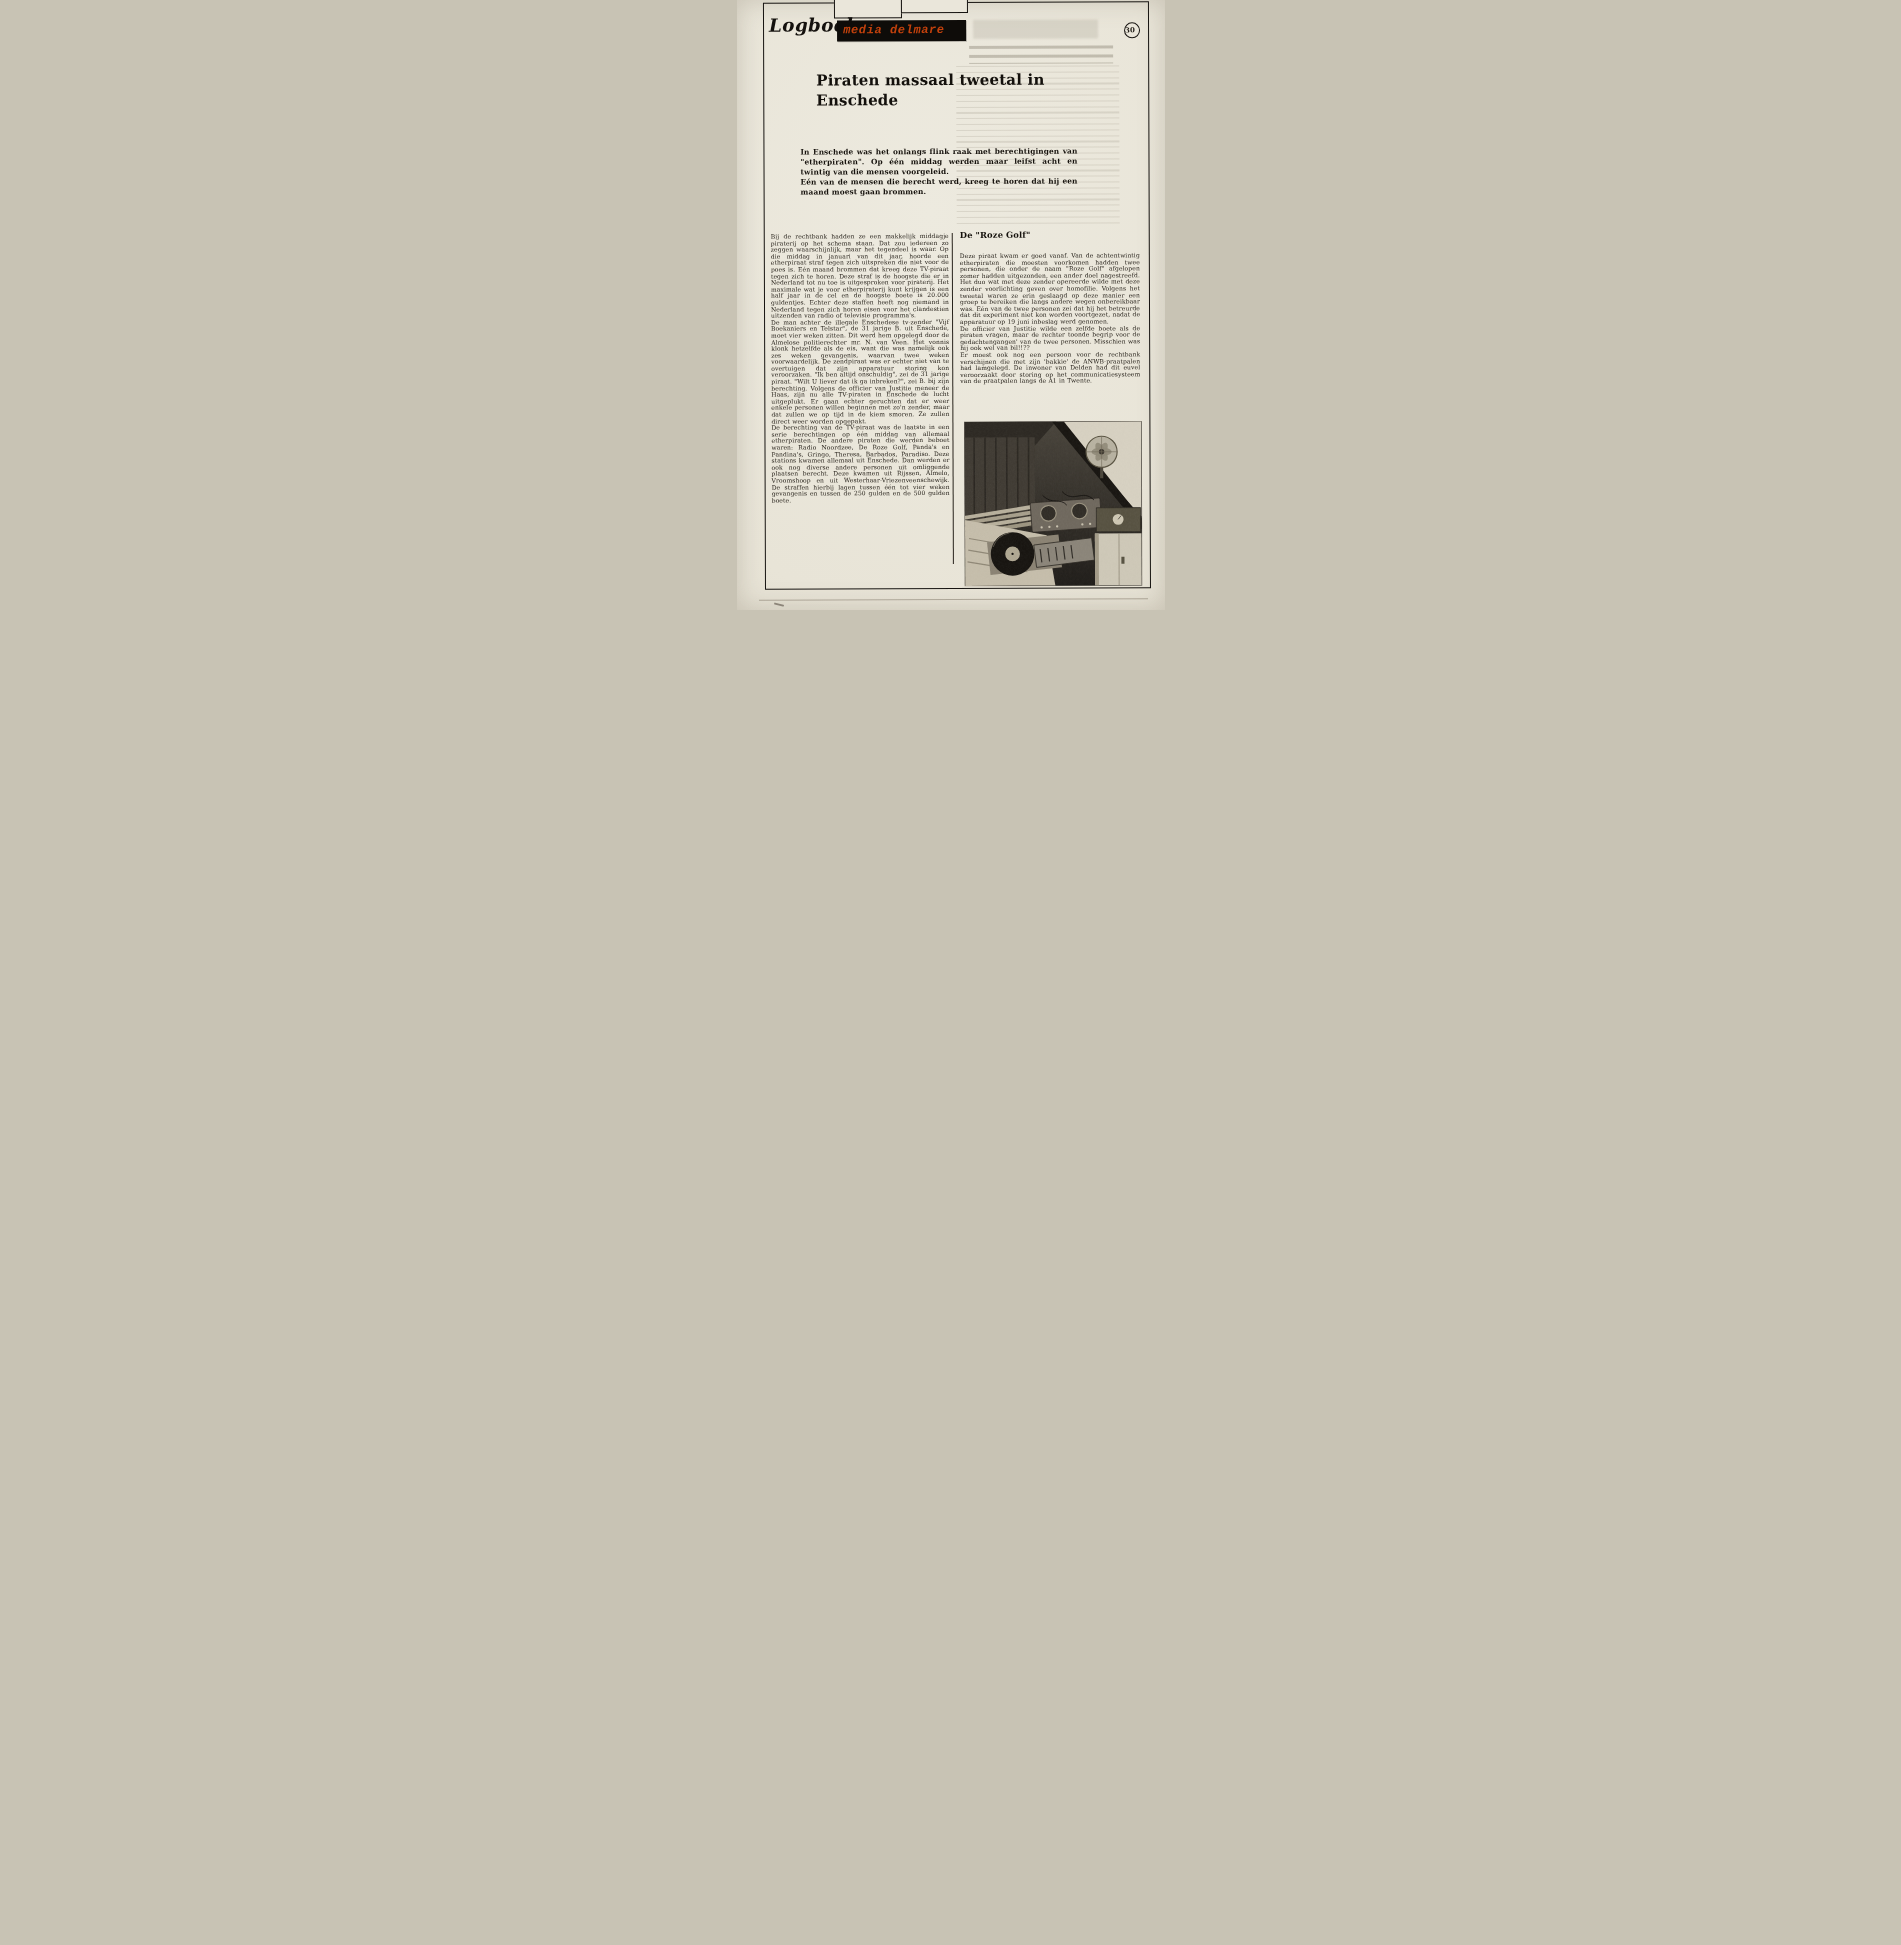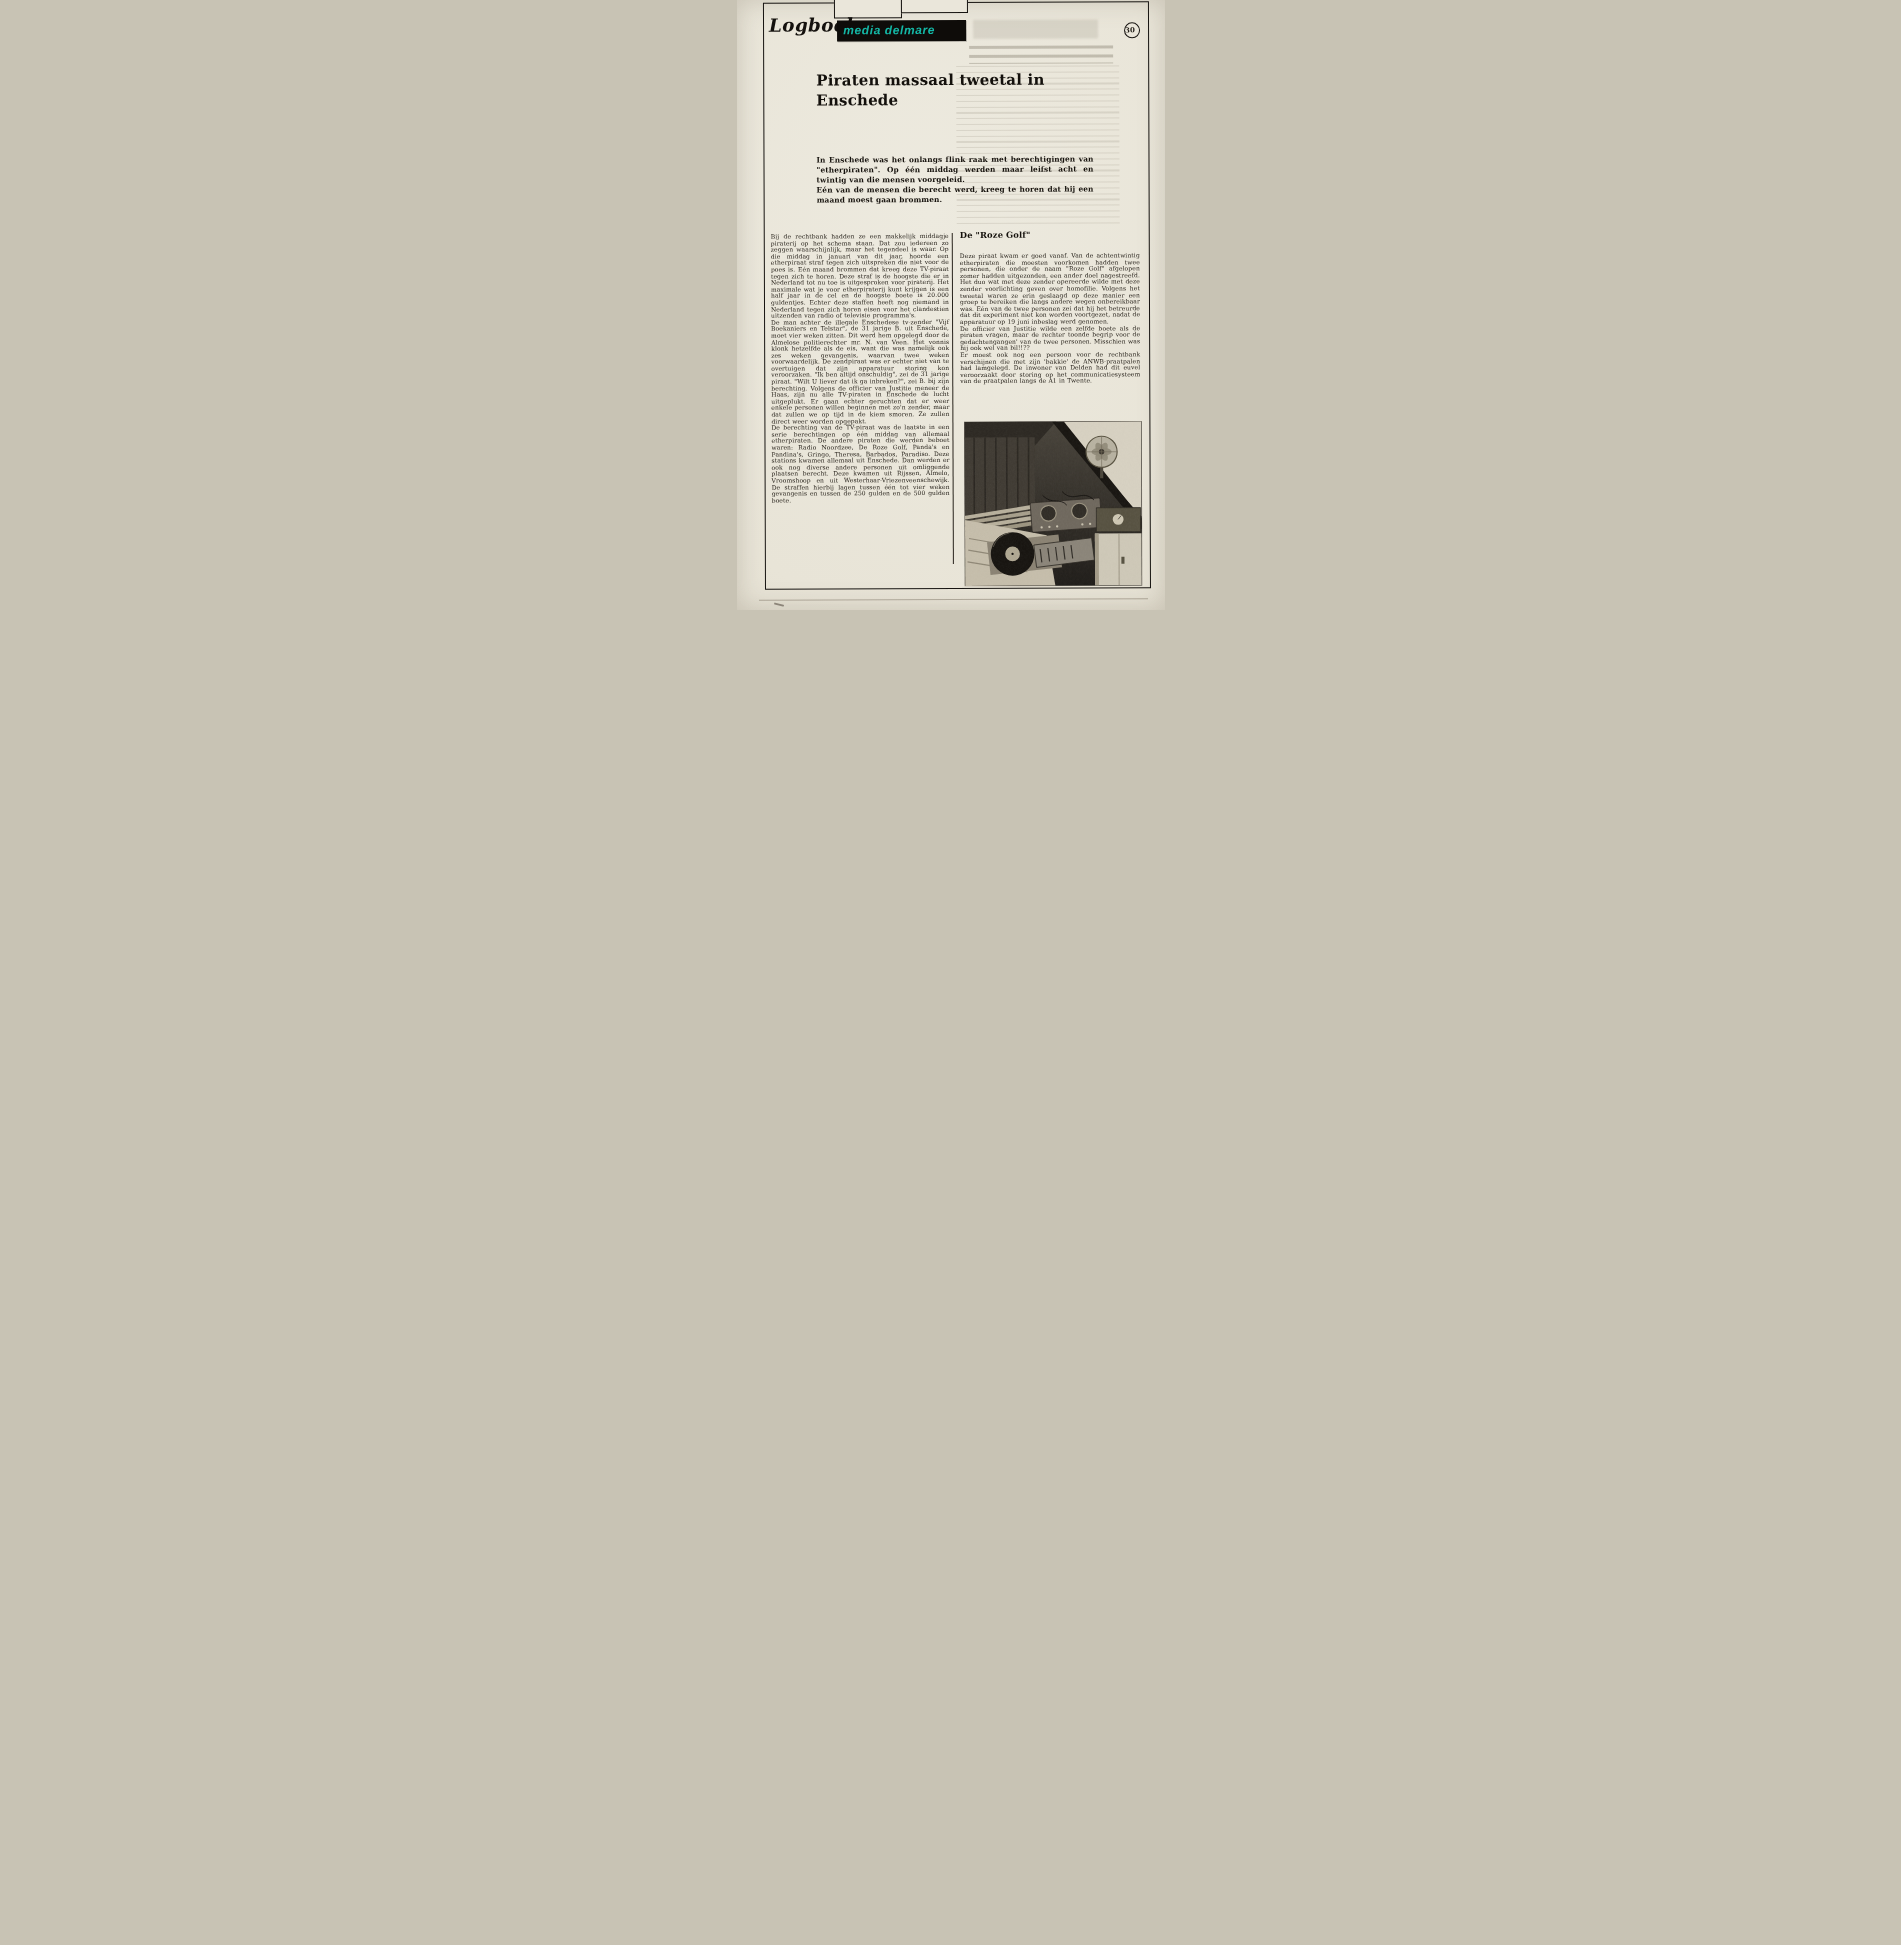--- a/index.html
+++ b/index.html
@@ -13,38 +13,38 @@
   }
   .tilt { position:absolute; inset:0; transform:rotate(-0.2deg); }
 
   .frame { position:absolute; left:26.5px; top:2.3px; width:384px; height:585px; border:1.2px solid #171411; }
 
   .reg-box-a { position:absolute; left:98px; top:-7.8px; width:66px; height:24px; border:1.2px solid #171411; background:#eae6da; }
   .reg-box-b { position:absolute; left:165px; top:-7.8px; width:65px; height:18.7px; border:1.2px solid #171411; background:#eae6da; }
 
   .script-logo { position:absolute; left:33px; top:14px; font-style:italic; font-weight:bold; font-size:18.3px; color:#14110e; letter-spacing:0.4px; }
   .brand-box { position:absolute; left:101px; top:19.5px; width:129px; height:21.4px; background:#0e0c09; display:flex; align-items:center; padding-left:6.2px; box-sizing:border-box; box-shadow:0.8px 0.8px 0 rgba(20,17,14,.25); }
-  .brand-box span { font-family:Liberation Sans, sans-serif; font-weight:bold; font-style:italic; font-size:12px; color:#14b8a6; letter-spacing:0.6px; }
+  .brand-box span { font-family:Liberation Mono, monospace; font-weight:bold; font-style:italic; font-size:12px; color:#c2410c; letter-spacing:0.6px; }
 
   .ghost-brand { position:absolute; left:237px; top:19.5px; width:125px; height:19.5px; background:rgba(100,92,75,.14); filter:blur(1px); }
   .ghost-head  { position:absolute; left:233px; top:46px; width:144px; height:18px;
                  background:repeating-linear-gradient(180deg, rgba(85,77,60,.28) 0 3.5px, rgba(85,77,60,0) 3.5px 8.6px);
                  filter:blur(0.6px); }
   .ghost-text  { position:absolute; left:220px; top:66px; width:163px; height:160px;
                  background:repeating-linear-gradient(180deg, rgba(100,92,75,.17) 0 1.2px, rgba(100,92,75,0) 1.2px 5.8px);
                  filter:blur(0.5px); opacity:.85; }
 
   .page-badge { position:absolute; left:388px; top:22.6px; width:14px; height:14px; border:1.2px solid #171411; border-radius:50%;
                 display:flex; align-items:center; font-weight:bold; font-size:7px; background:#eae6da; }
 
   .title { position:absolute; left:80px; top:71px; width:265px; font-size:15px; font-weight:bold; line-height:1.3;
            letter-spacing:0.2px; color:#13100c; white-space:pre-line; }
 
-  .intro { position:absolute; left:80px; top:147px; width:277px; font-size:7.4px; font-weight:bold; line-height:10px;
-           letter-spacing:0.1px; white-space:pre-line; color:#17130e; text-align:justify;margin-top:8px; }
+  .intro { position:absolute; left:64px; top:147px; width:277px; font-size:7.4px; font-weight:bold; line-height:10px;
+           letter-spacing:0.1px; white-space:pre-line; color:#17130e; text-align:justify; }
 
   .col-left  { position:absolute; left:34px;  top:233px; width:178px; }
   .col-right { position:absolute; left:223px; top:253px; width:180px; }
   .col-left p, .col-right p { margin:0; font-size:6px; line-height:6.6px; text-align:justify;
                               letter-spacing:0.1px; word-spacing:0.2px; color:#221d16; }
   .divider { position:absolute; left:215px; top:233px; width:0.8px; height:331px; background:#28231c; }
 
   .roze-heading { position:absolute; left:223px; top:230px; font-size:8.4px; font-weight:bold; color:#15110c; letter-spacing:0.1px; }
 
   .photo { position:absolute; left:227px; top:422px; width:177px; height:164px; background:#2b2824; box-shadow:0 0 0 0.4px rgba(40,35,28,.4); }

